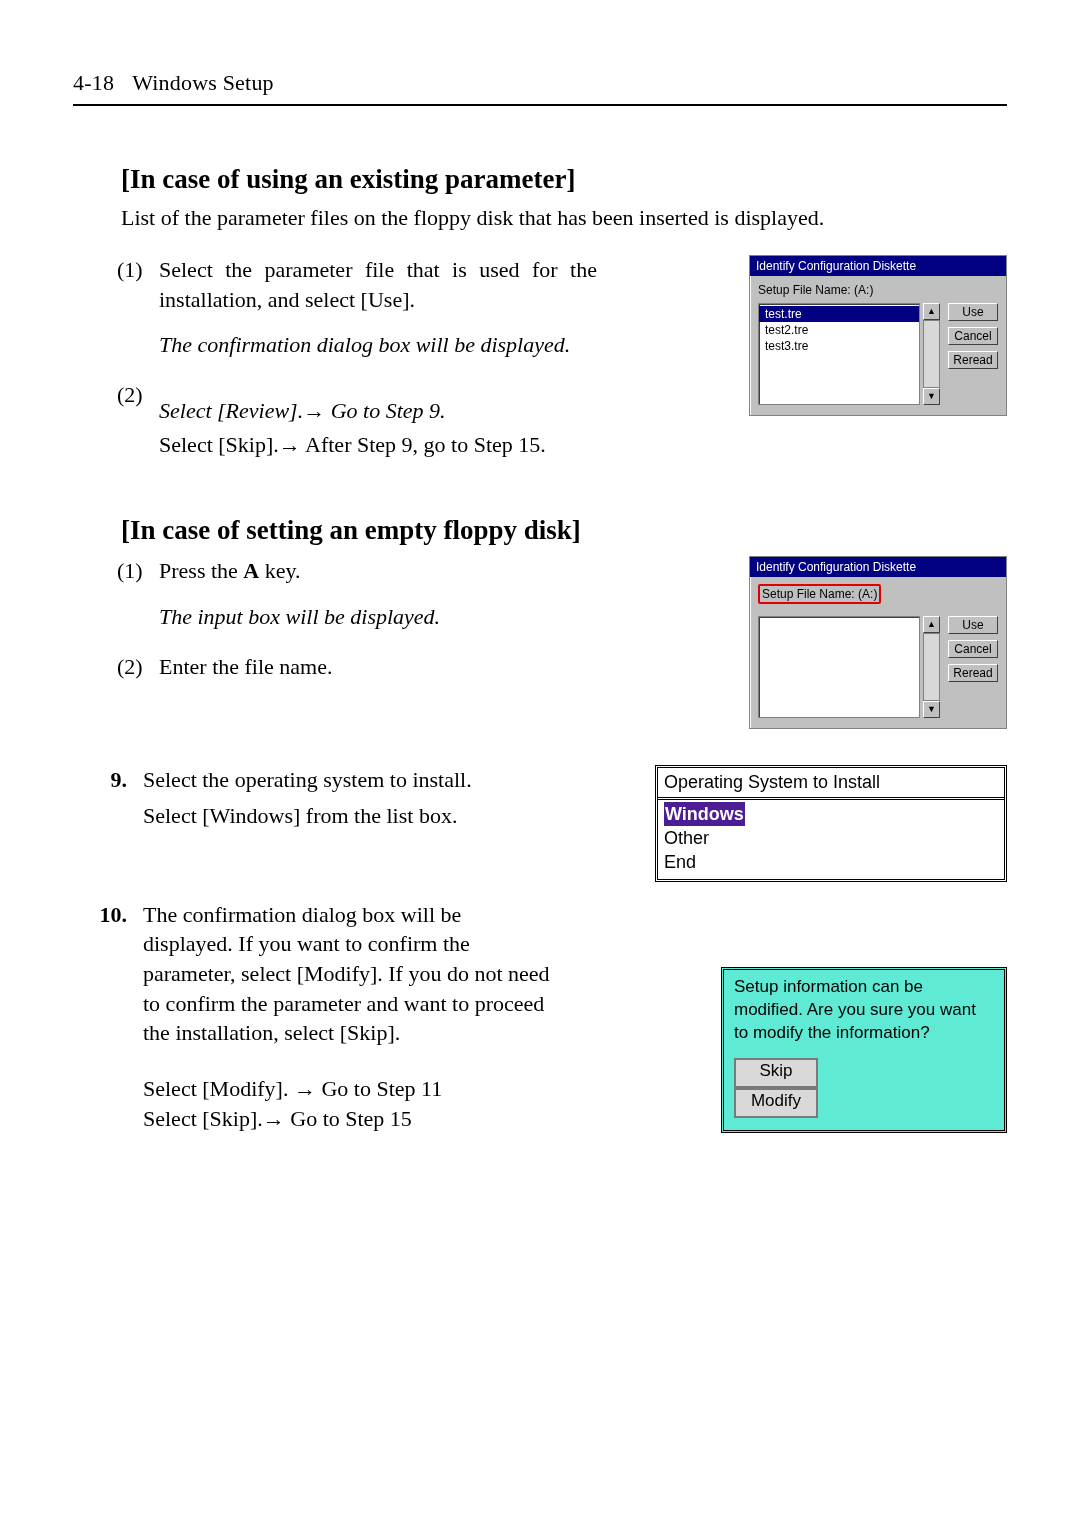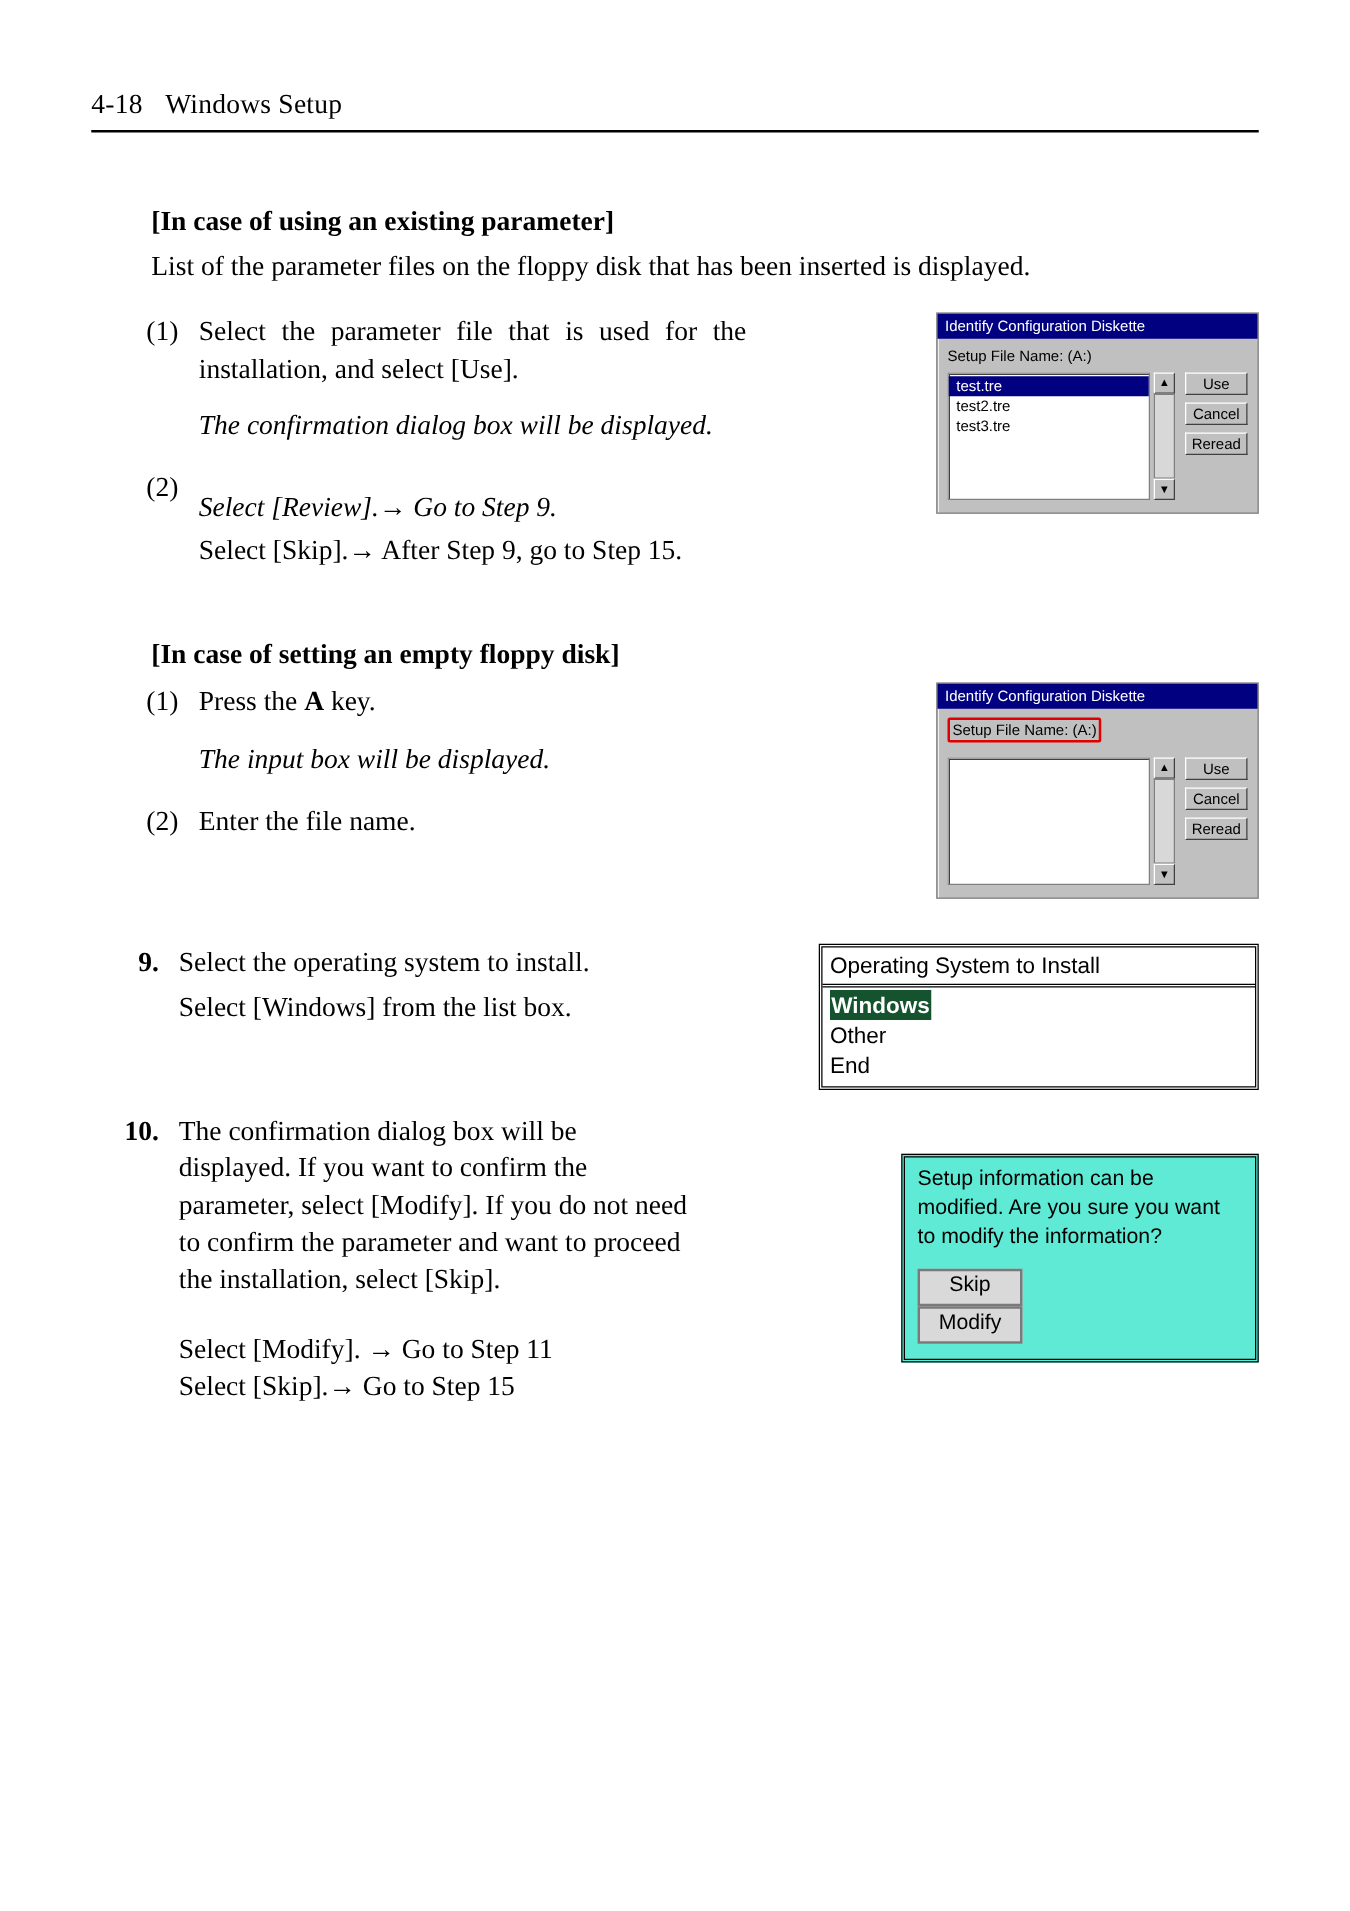--- a/index.html
+++ b/index.html
@@ -1,54 +1,54 @@
 <!DOCTYPE html>
 <html><head>
 <meta charset="utf-8">
 <style>
   html,body{margin:0;padding:0;background:#fff;font-family:"Times New Roman",Times,serif;color:#000;}
   .page{width:1080px;height:1529px;position:relative;box-sizing:border-box;padding:70px 73px 60px 73px;}
   .header-line{display:flex;align-items:baseline;font-size:22px;letter-spacing:.2px;text-align:right;}
   .header-page{margin-right:18px;}
   .hr{border:none;border-top:2.5px solid #000;margin:8px 0 58px 0;}
-  .sec-heading{font-weight:bold;font-size:22px;margin:0 0 10px 48px;}
+  .sec-heading{font-weight:bold;font-size:27px;margin:0 0 10px 48px;}
   .intro{font-size:22px;margin:0 0 24px 48px;}
   .two-col{display:flex;align-items:flex-start;}
   .left-col{flex:0 0 480px;margin-left:44px;}
   .right-col{flex:1;display:flex;justify-content:flex-end;}
   ol.paren{list-style:none;padding:0;margin:0;}
   ol.paren>li{display:flex;font-size:22px;line-height:1.35;margin-bottom:20px;}
   ol.paren .num{flex:0 0 42px;}
   ol.paren .body{flex:1;}
   .just{text-align:justify;text-justify:inter-word;}
   .subp{margin-top:16px;font-style:italic;}
   .step-row{display:flex;font-size:22px;line-height:1.35;margin-bottom:18px;}
   .step-num{flex:0 0 54px;font-weight:bold;text-align:right;padding-right:16px;}
   .step-body{flex:0 0 410px;}
-  .step-right{flex:1;display:flex;justify-content:flex-end;align-items:center;}
+  .step-right{flex:1;display:flex;justify-content:flex-end;align-items:flex-end;}
   
   .diskette{width:256px;border:1px solid #808080;background:#c0c0c0;box-shadow:1px 1px 0 #fff inset;}
   .diskette .titlebar{background:#000080;color:#fff;font-family:Tahoma,Arial,sans-serif;font-size:12px;padding:3px 6px;}
   .diskette .content{padding:7px 8px 10px 8px;font-family:Tahoma,Arial,sans-serif;font-size:12px;color:#000;}
   .diskette .label{margin-bottom:6px;}
   .diskette .label.red-outline{border:2px solid #e00000;display:inline-block;padding:1px 2px;border-radius:2px;}
   .list-wrap{display:flex;align-items:stretch;}
   .file-list{flex:1;background:#fff;border:1px solid #808080;height:102px;box-sizing:border-box;padding:2px 0;box-shadow:inset 1px 1px 0 #404040;}
   .file-list .item{padding:0 6px;font-size:12px;line-height:16px;}
   .file-list .item.selected{background:#000080;color:#fff;}
   .scroll{width:17px;display:flex;flex-direction:column;margin-left:3px;}
   .sbtn{width:17px;height:17px;background:#c0c0c0;border:1px solid #fff;border-right-color:#404040;border-bottom-color:#404040;font-size:9px;line-height:14px;text-align:center;box-sizing:border-box;}
   .strack{flex:1;background:#d8d8d8;border:1px solid #808080;box-sizing:border-box;}
   .side-btns{display:flex;flex-direction:column;gap:6px;margin-left:8px;}
   .winbtn{width:50px;height:18px;background:#c0c0c0;border:1px solid #fff;border-right-color:#404040;border-bottom-color:#404040;font-family:Tahoma,Arial,sans-serif;font-size:12px;text-align:center;line-height:16px;box-sizing:border-box;}
   
   .os-box{width:346px;border:3px double #000;background:#fff;font-family:Arial,sans-serif;font-size:18px;}
   .os-title{padding:2px 6px;border-bottom:3px double #000;}
   .os-list{padding:2px 6px 4px 6px;}
-  .os-list .sel{background:#14532d;color:#fff;font-weight:bold;display:inline-block;padding:0 1px;}
+  .os-list .sel{background:#4c1d95;color:#fff;font-weight:bold;display:inline-block;padding:0 1px;}
   
   .confirm{width:260px;border:3px double #000;background:#5eead4;font-family:Arial,sans-serif;font-size:17px;padding:6px 10px 12px 10px;}
   .confirm .row{display:flex;justify-content:space-around;margin-top:14px;flex-direction:column;}
   .confirm .btn{width:80px;height:26px;border:2px solid #7a7a7a;background:#d9d9d9;text-align:center;line-height:22px;}
   .spacer{height:36px;}
 </style>
 </head>
 <body>
 <div class="page">
 

